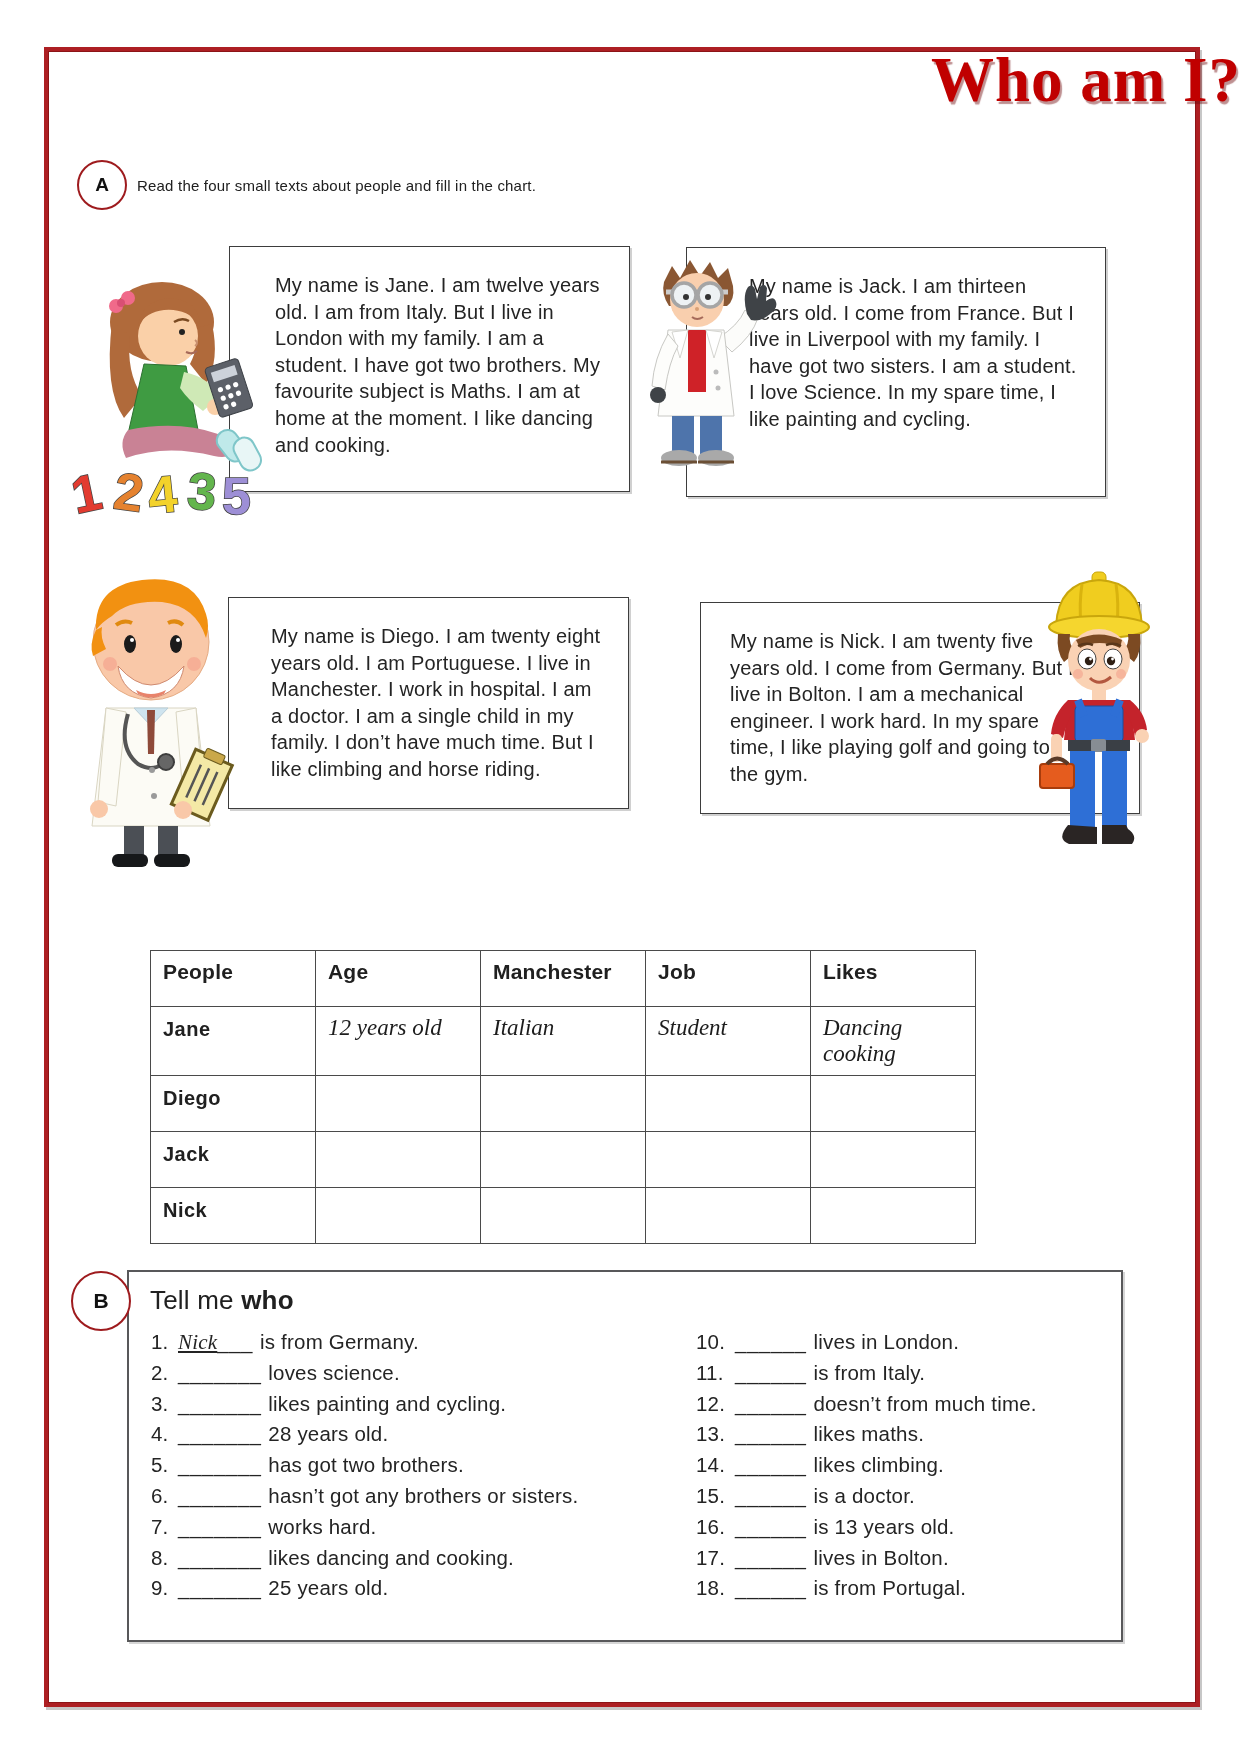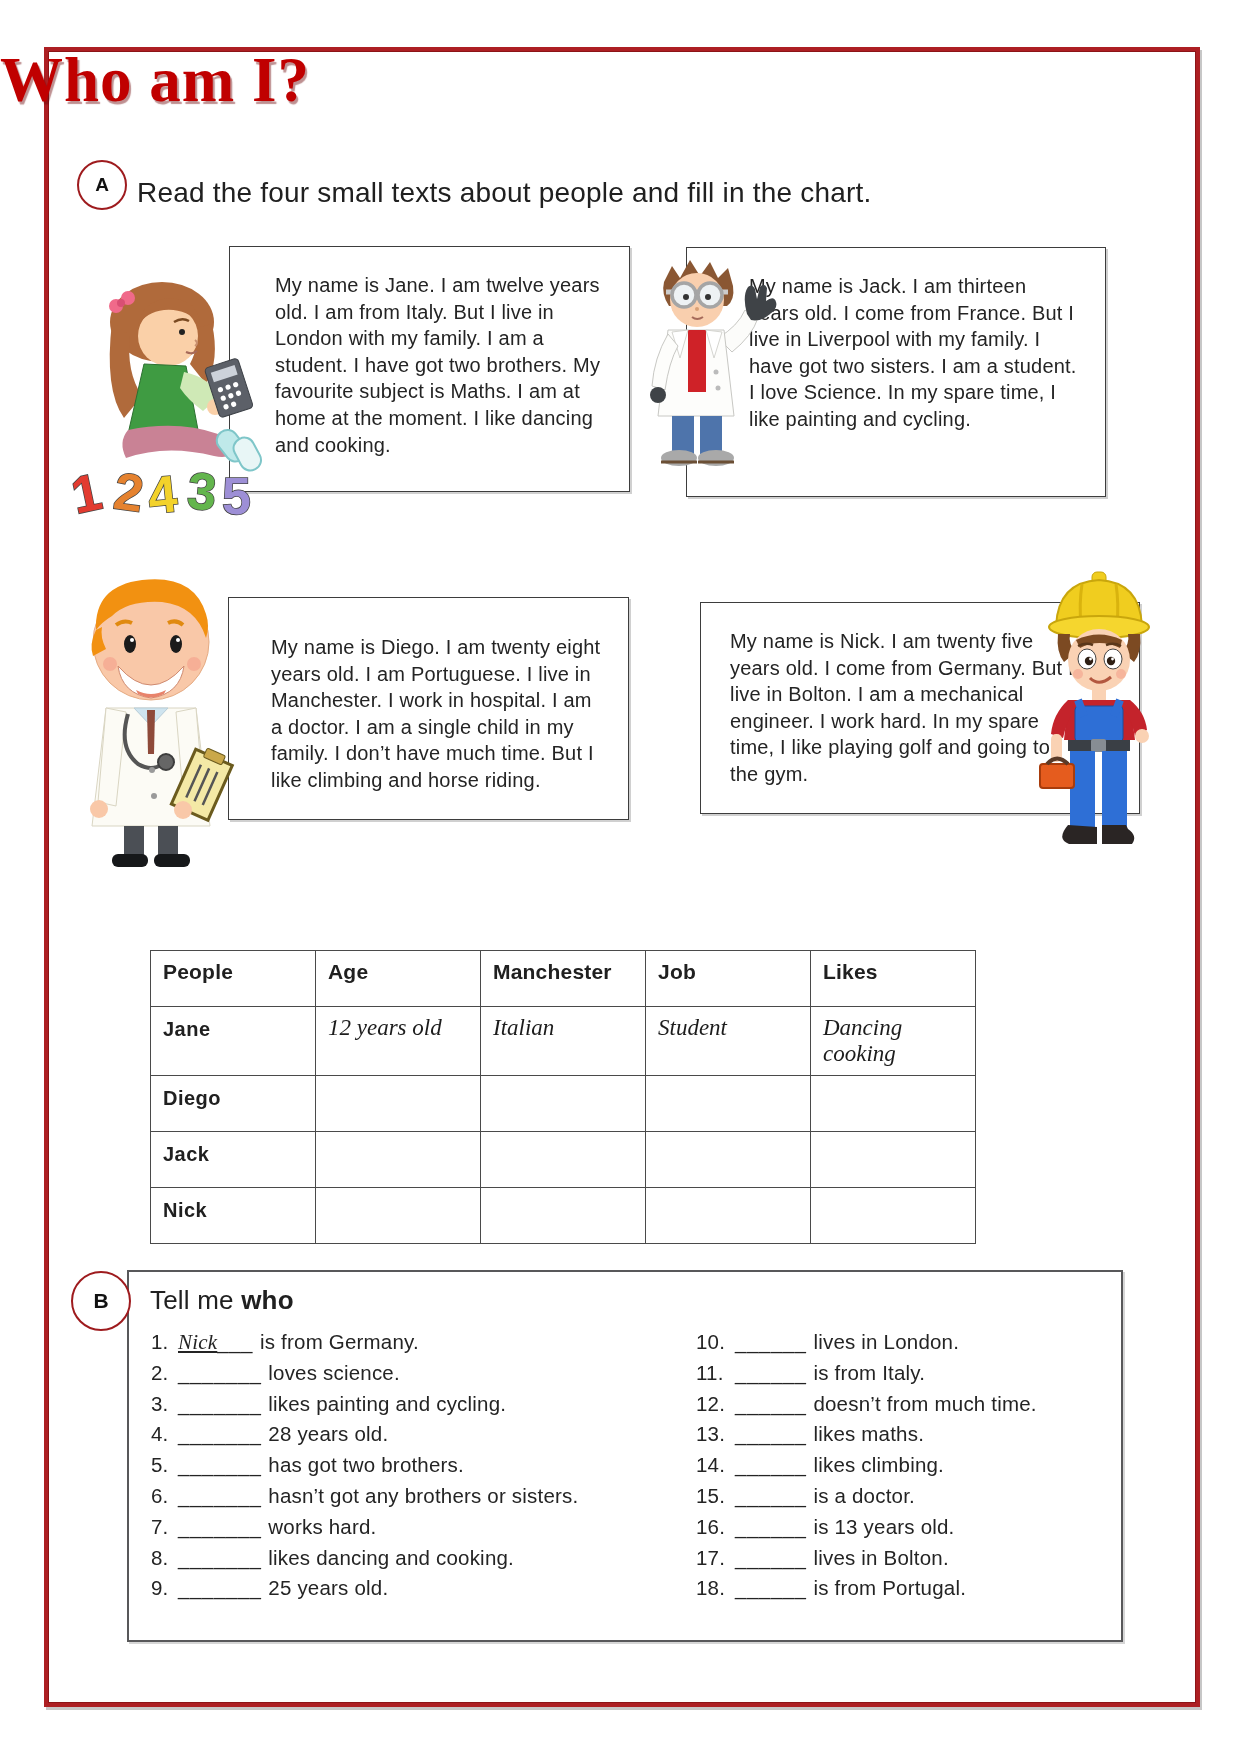--- a/index.html
+++ b/index.html
@@ -10,43 +10,43 @@
   }
   .abs{position:absolute;}
   
   .sheet-border{
     left:44px;top:47px;width:1148px;height:1652px;
     border:4px solid #AD1F23;
     box-shadow:2px 3px 0 rgba(130,130,130,.45), inset 0 0 0 1px #8c1417;
     background:transparent;pointer-events:none;
   }
   .title{
-    left:0;top:44px;width:1241px;text-align:left;margin:0;
+    left:0;top:44px;width:1241px;text-align:right;margin:0;
     font-family:"Liberation Serif",serif;font-weight:700;font-size:63px;
     color:#C00000;text-shadow:2px 3px 1px rgba(110,8,12,.45);
     letter-spacing:1px;
   }
   .badge{
     border-radius:50%;border:2.5px solid #9E1B1E;background:#fff;
     display:flex;align-items:center;justify-content:center;
     font-weight:700;color:#111;z-index:5;
   }
   .badge-a{left:77px;top:160px;width:46px;height:46px;font-size:19px;}
   .badge-b{left:71px;top:1271px;width:56px;height:56px;font-size:21px;}
-  .instruction{left:137px;top:177px;font-size:28px;letter-spacing:.2px;}
+  .instruction{left:137px;top:177px;font-size:15px;letter-spacing:.2px;}
 
   .card{
     background:#fff;border:1.6px solid #3d3d3d;z-index:1;
     font-size:20px;line-height:1.33;letter-spacing:.2px;color:#242424;
     box-shadow:2px 2px 0 rgba(120,120,120,.35);
   }
   .card p{margin:12px;}
   .card-jane{left:229px;top:246px;width:352px;padding:13px 14px 13px 33px;min-height:218px;}
   .card-jack{left:686px;top:247px;width:356px;padding:13px 12px 13px 50px;min-height:222px;}
-  .card-diego{left:228px;top:597px;width:357px;padding:24px 12px 13px 30px;min-height:166px;}
+  .card-diego{left:228px;top:597px;width:357px;padding:13px 12px 13px 30px;min-height:166px;}
   .card-nick{left:700px;top:602px;width:377px;padding:13px 44px 13px 17px;min-height:168px;}
 
   .illus{position:absolute;z-index:2;}
   .illus-jane{left:66px;top:260px;width:204px;height:260px;}
   .illus-jack{left:606px;top:246px;width:174px;height:226px;}
   .illus-diego{left:52px;top:556px;width:194px;height:316px;}
   .illus-nick{left:1018px;top:566px;width:164px;height:316px;}
 
   
   table.chart{

